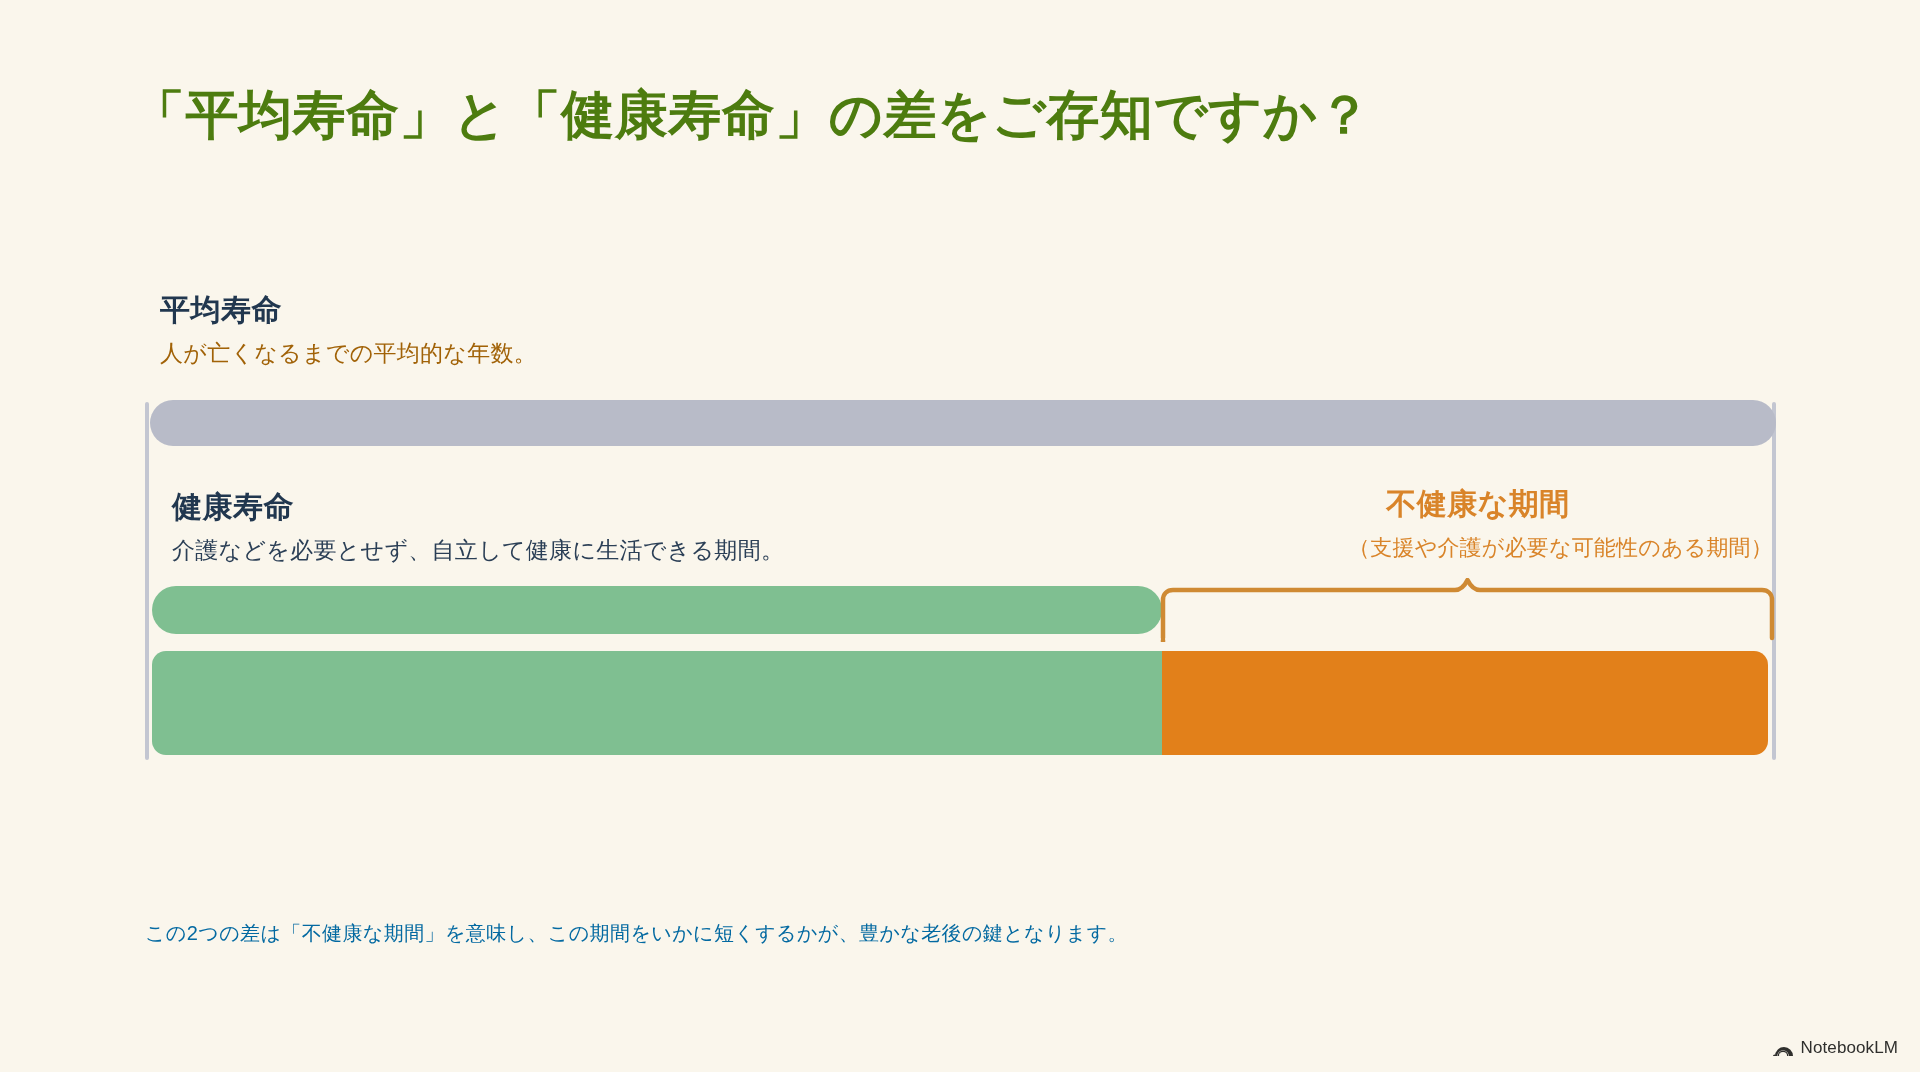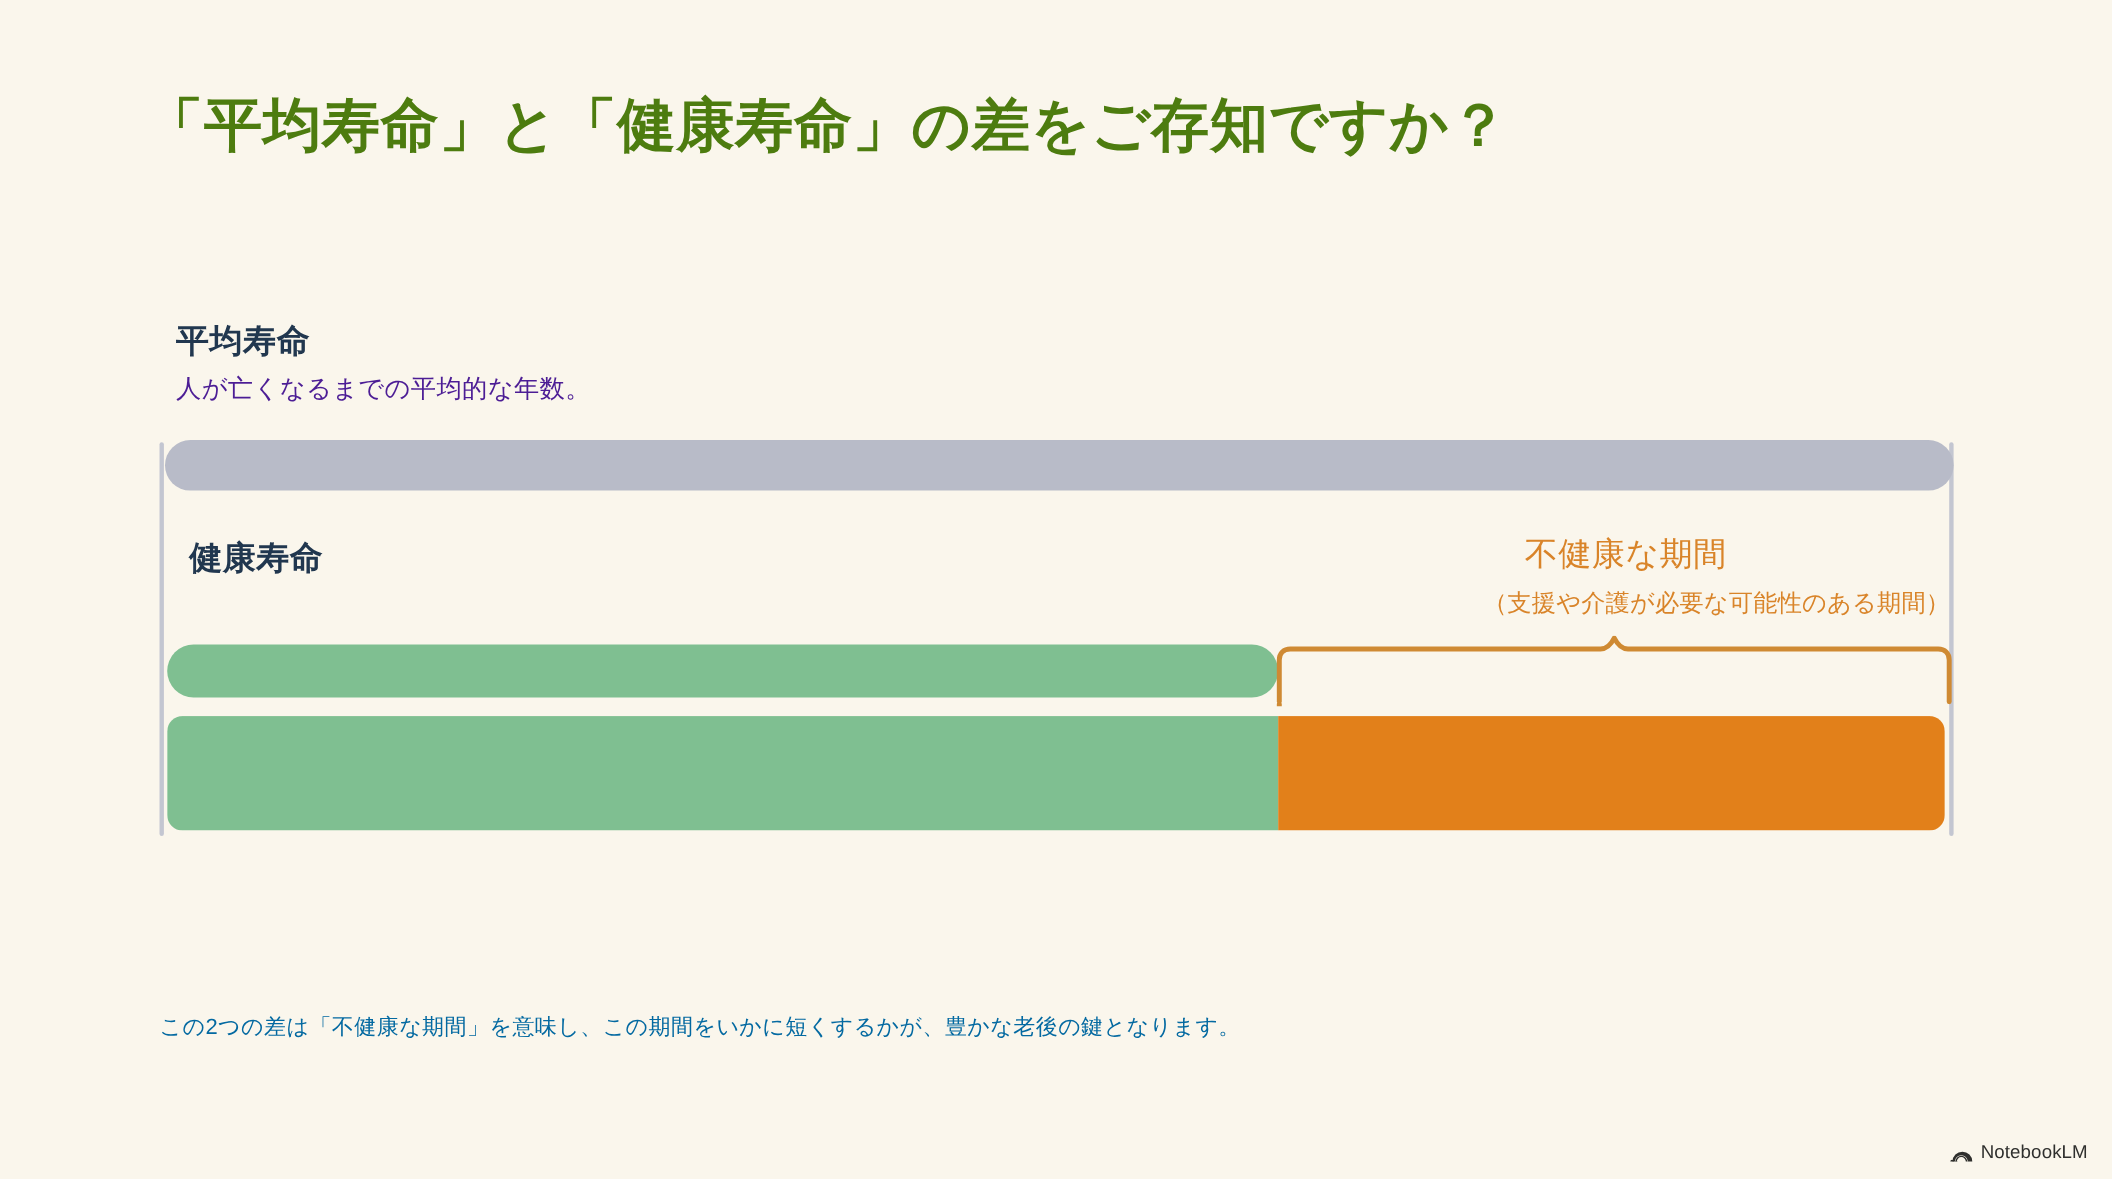--- a/index.html
+++ b/index.html
@@ -68,21 +68,21 @@
     font-weight: 700;
     color: #21374f;
     letter-spacing: 0.5px;
   }
   .avg-desc {
     position: absolute;
     left: 160px;
     top: 338px;
     font-size: 23px;
     font-weight: 400;
-    color: #4c1d95;
+    color: #a16207;
     letter-spacing: 0.3px;
   }
 
   .bar-total {
     position: absolute;
     left: 150px;
     top: 400px;
     width: 1626px;
     height: 46px;
     background: #b8bbc8;
@@ -120,21 +120,21 @@
   }
 
   
   .unhealthy-label {
     position: absolute;
     left: 1183px;
     top: 484px;
     width: 590px;
     text-align: center;
     font-size: 30px;
-    font-weight: 400;
+    font-weight: 700;
     color: #d98429;
     letter-spacing: 0.5px;
   }
   .unhealthy-desc {
     position: absolute;
     left: 1183px;
     top: 533px;
     width: 590px;
     text-align: right;
     font-size: 22px;
@@ -211,20 +211,21 @@
   <div class="diagram">
 
     <div class="rail rail-left"></div>
     <div class="rail rail-right"></div>
 
     <div class="avg-label">平均寿命</div>
     <div class="avg-desc">人が亡くなるまでの平均的な年数。</div>
     <div class="bar-total"></div>
 
     <div class="healthy-label">健康寿命</div>
+    <div class="healthy-desc">介護などを必要とせず、自立して健康に生活できる期間。</div>
     <div class="bar-healthy-thin"></div>
 
     <div class="unhealthy-label">不健康な期間</div>
     <div class="unhealthy-desc">（支援や介護が必要な可能性のある期間）</div>
 
     <svg class="brace" viewBox="0 0 625 64">
       <path d="M 8 62
                L 8 70
                M 8 60
                C 8 60 8 58 8 56

